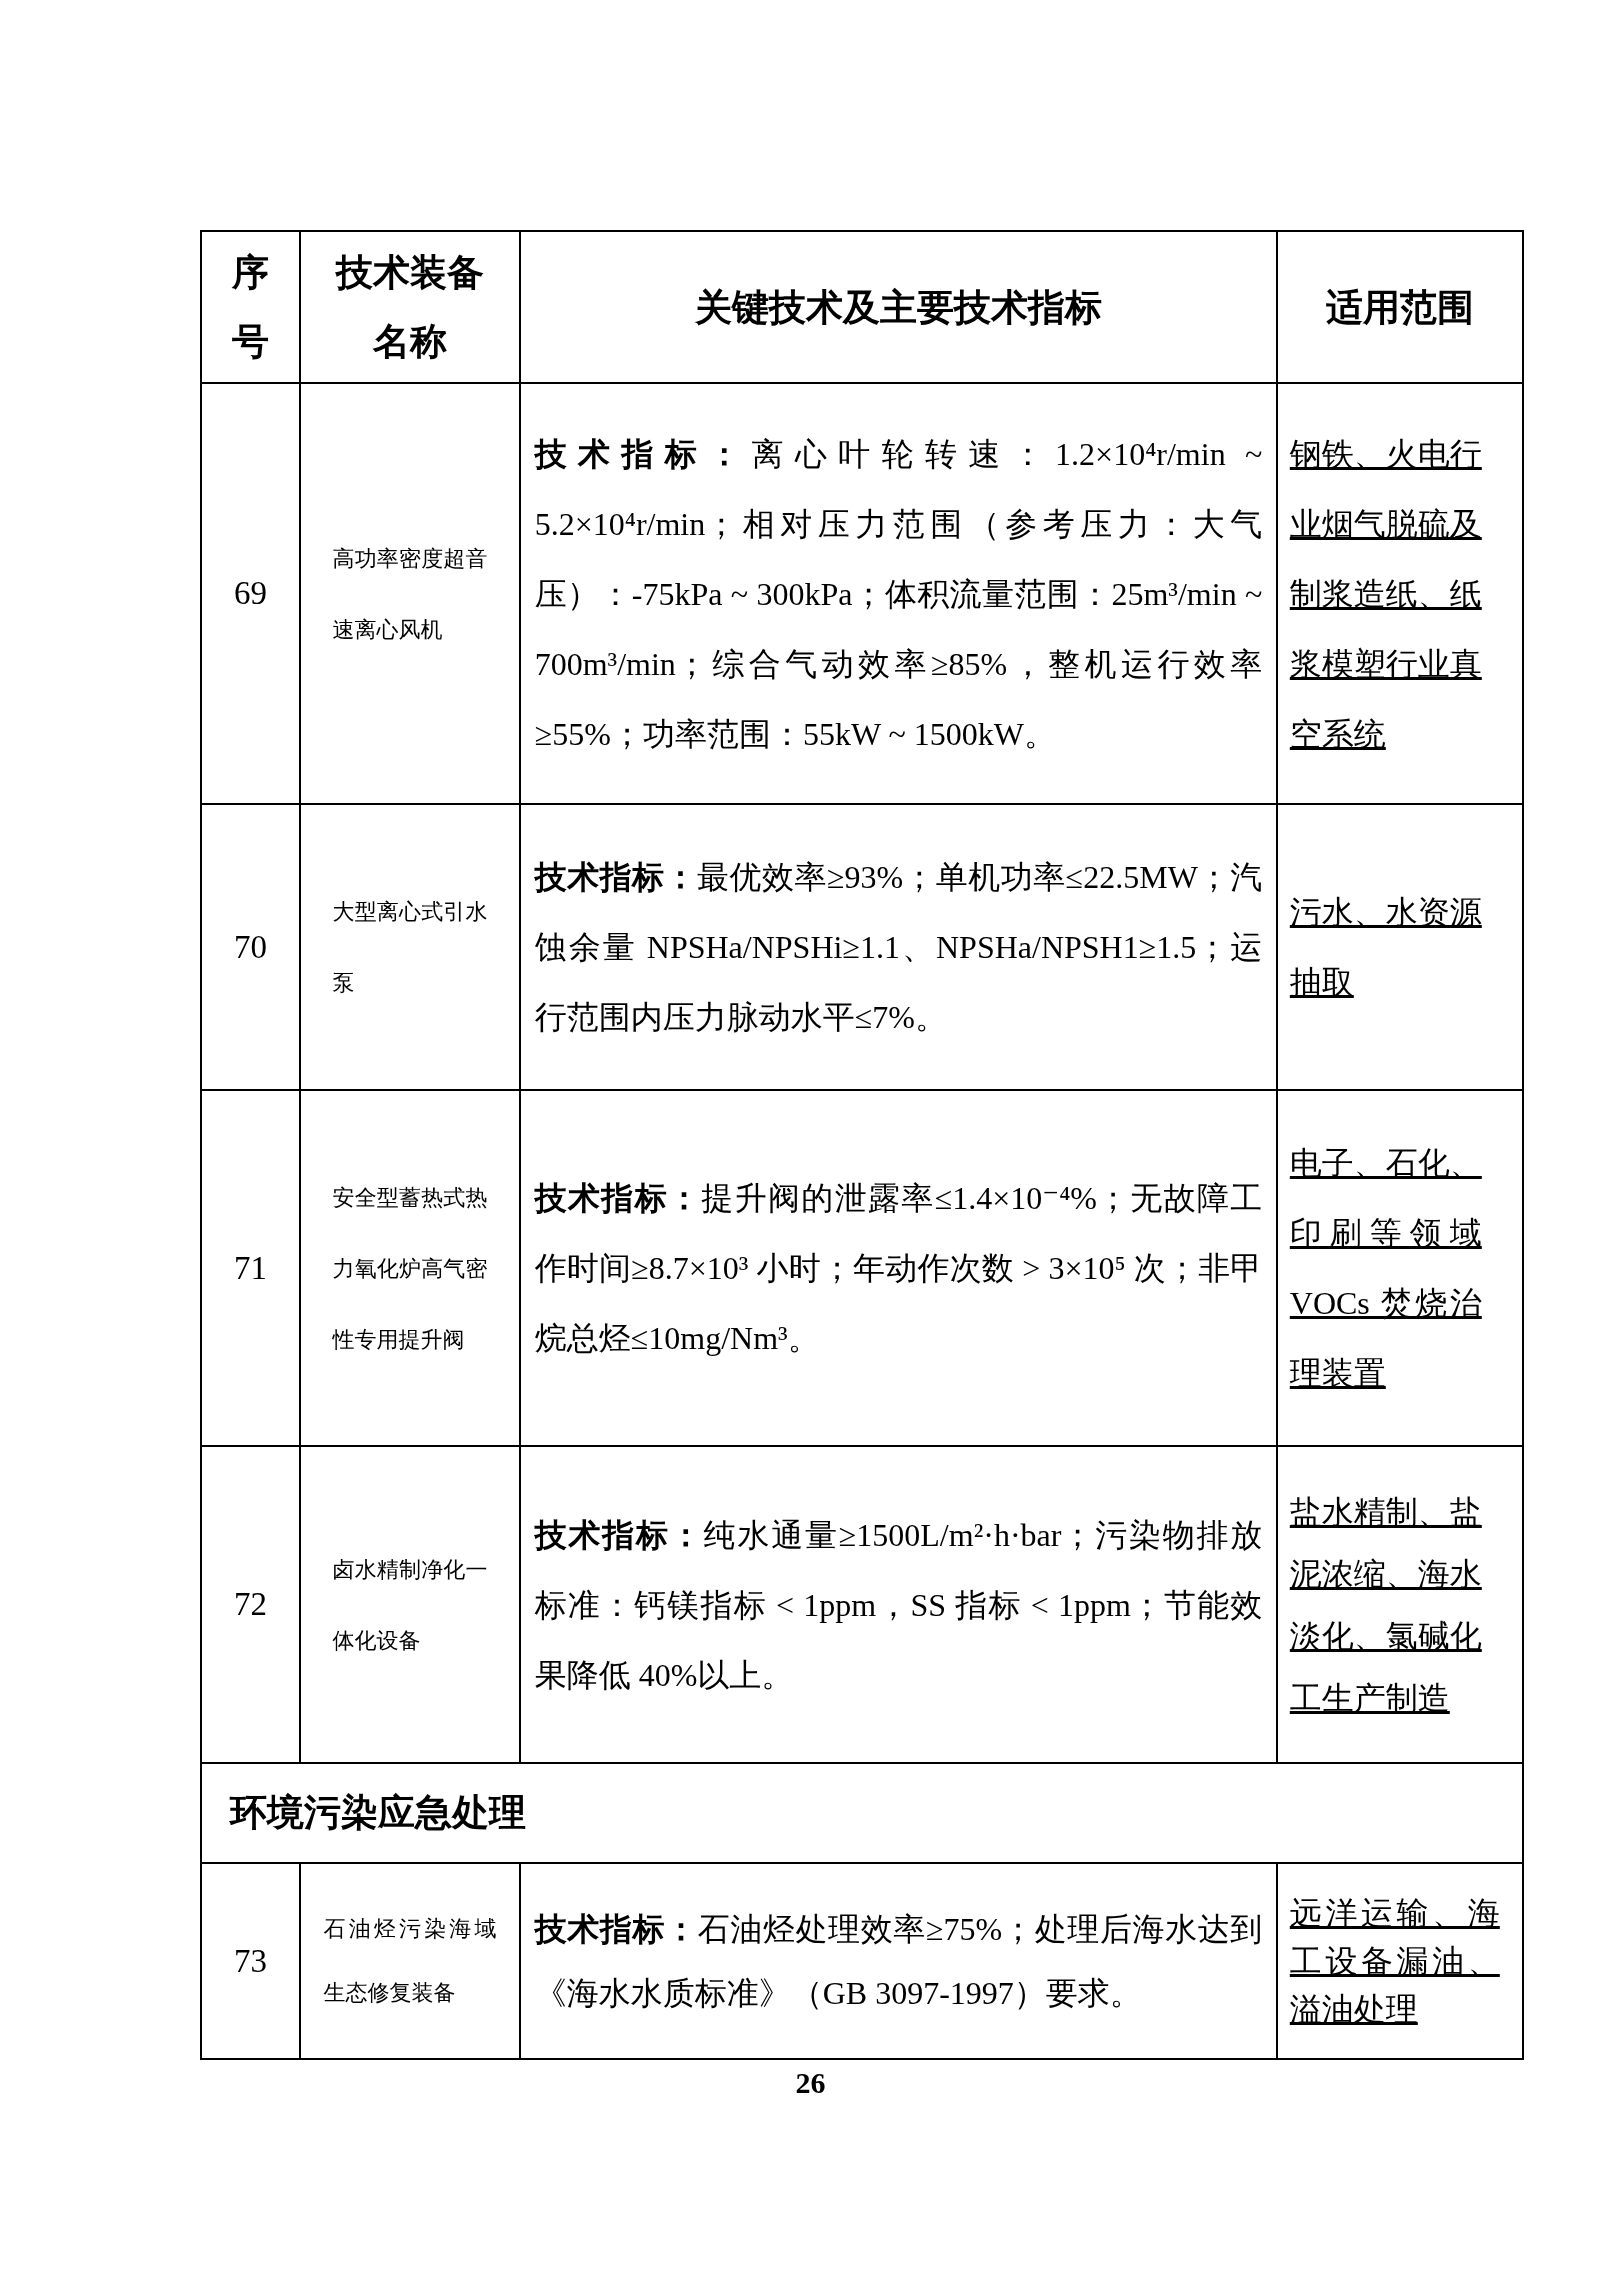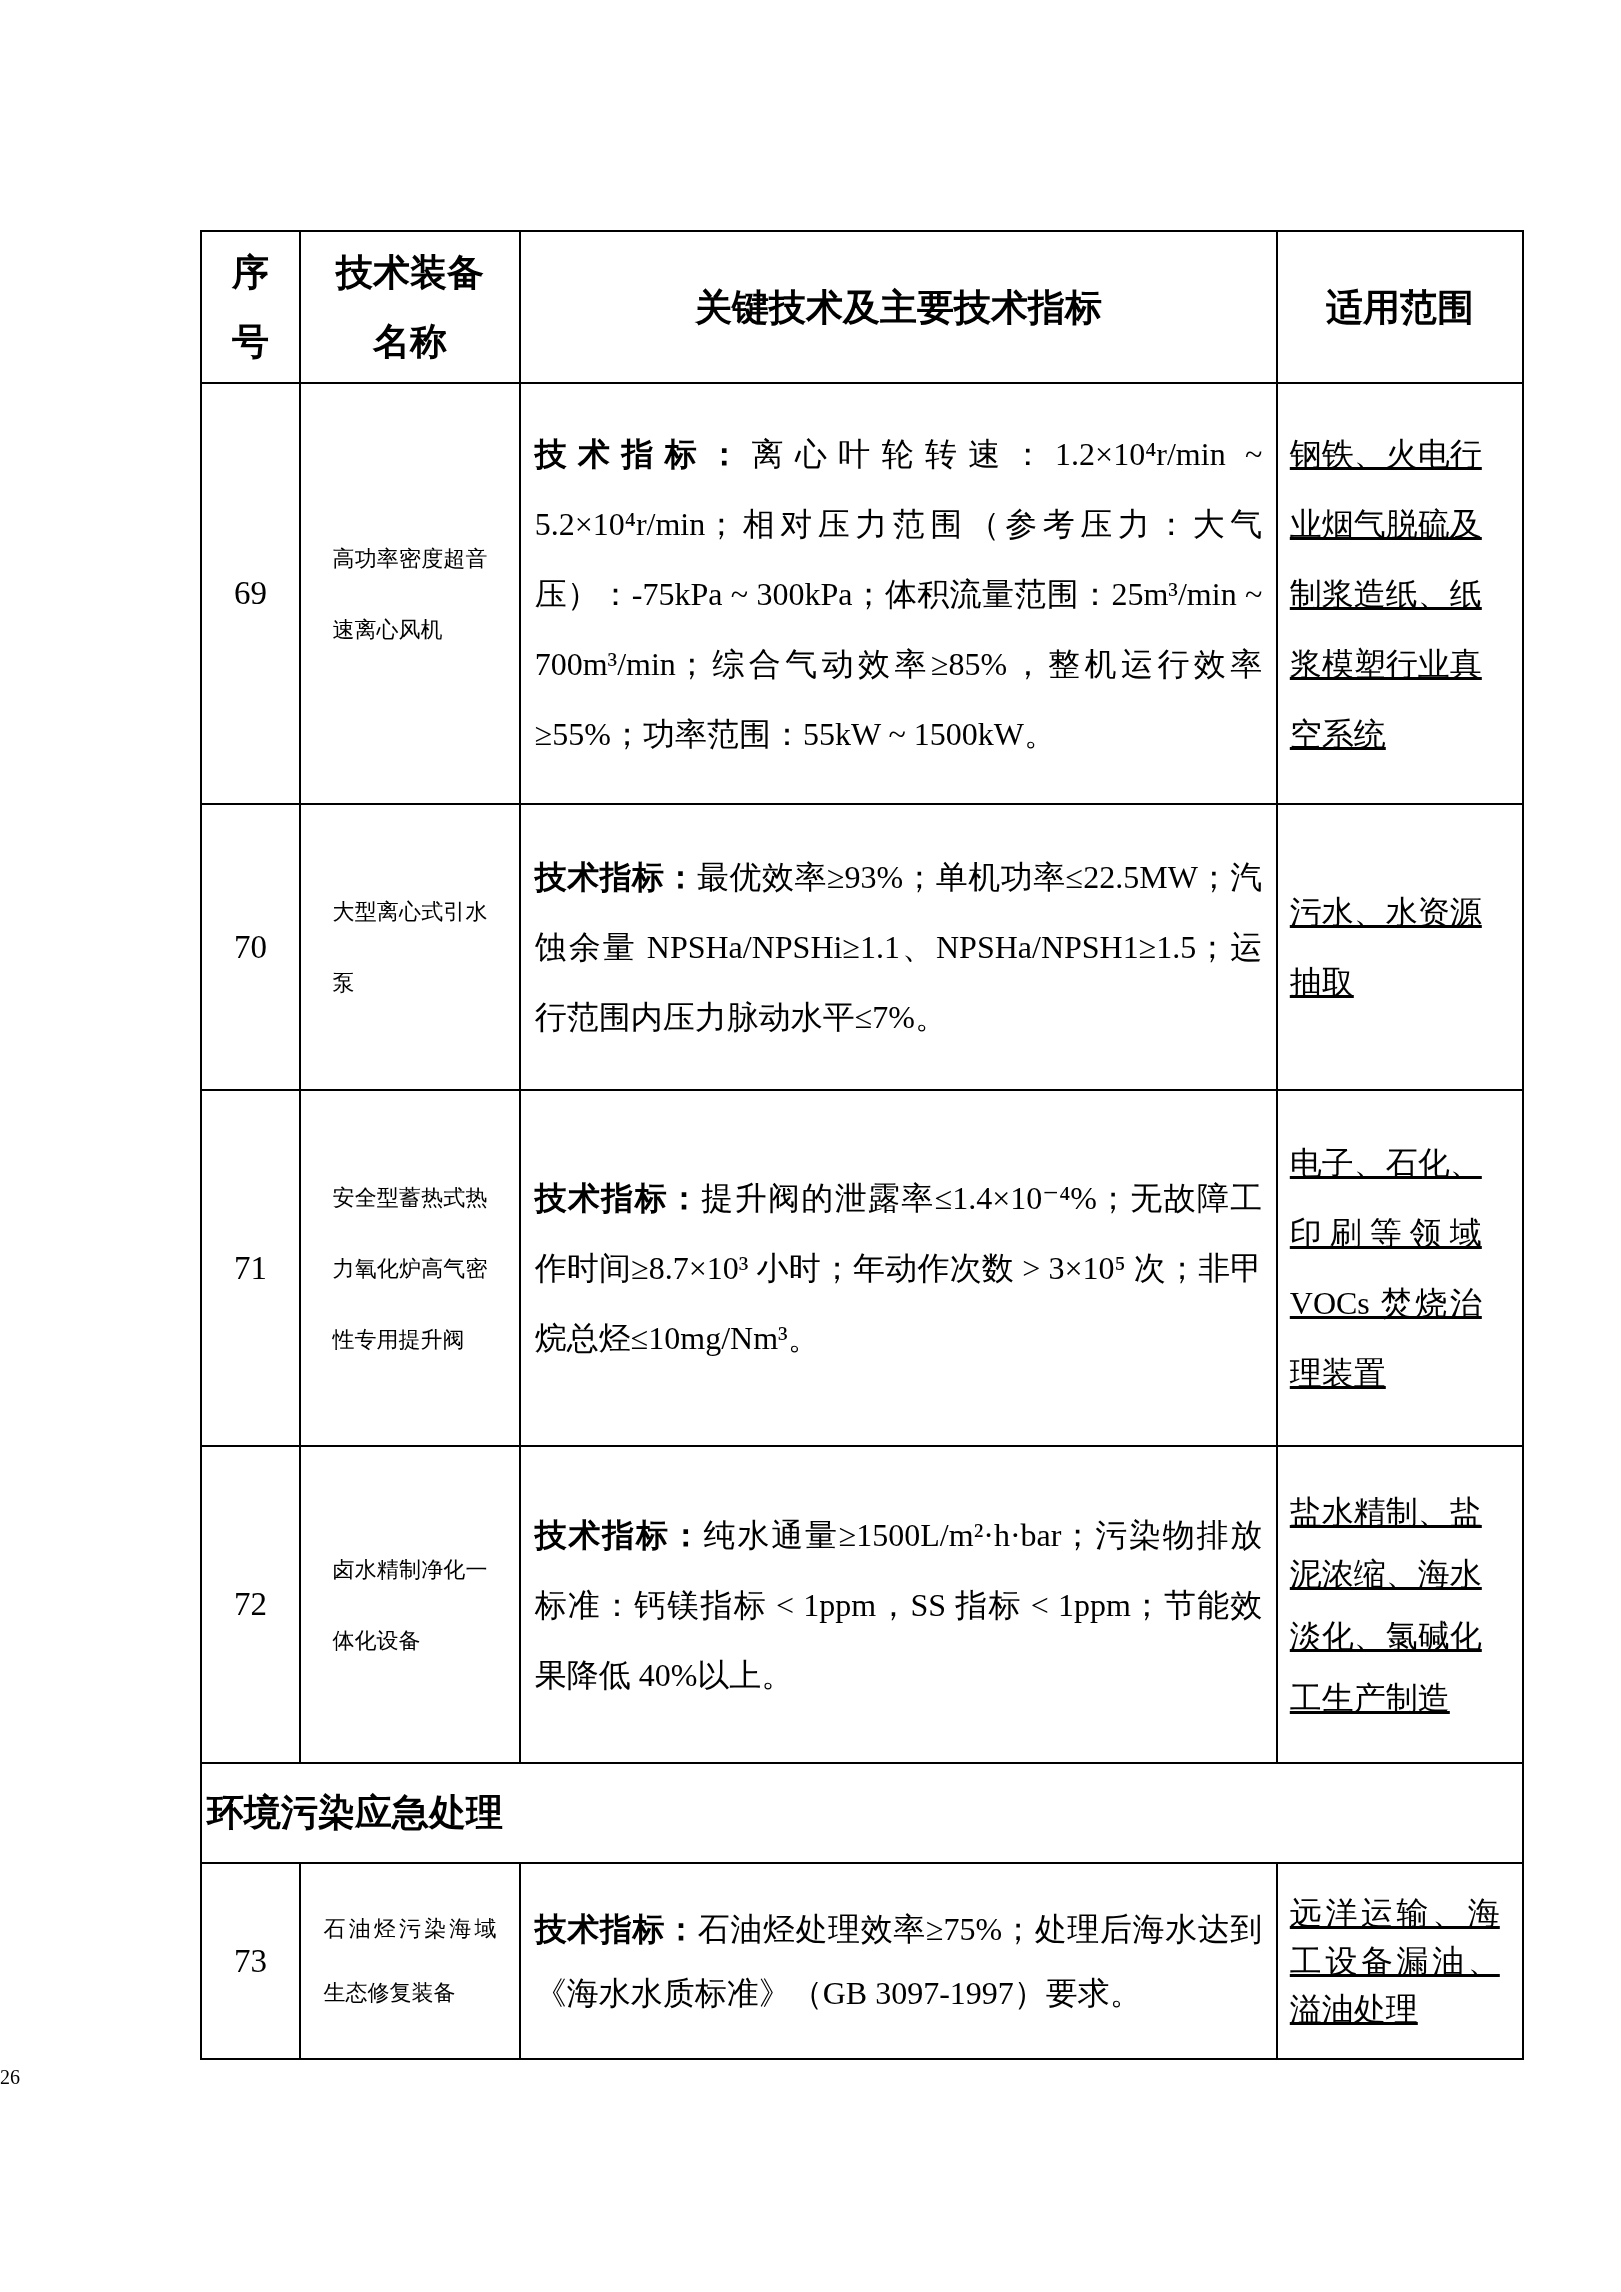--- a/index.html
+++ b/index.html
@@ -46,25 +46,26 @@
   }
   tr.r72 .scope{line-height:62px;}
   tr.r73 .name{width:173px;line-height:64px;}
   tr.r73 .ind{line-height:64px;}
   tr.r73 .scope{width:210px;line-height:48px;}
   
   .section-cell{
     font-family:"Liberation Sans","DejaVu Sans",sans-serif;font-weight:bold;
     font-size:37px;text-align:left;
   }
-  .section-cell .section-text{padding-left:5px;}
+  .section-cell .section-text{padding-left:28px;}
   
   .pageno{
-    position:absolute;top:2066px;left:0;width:100%;text-align:left;
-    font-size:20px;
+    position:absolute;top:2066px;left:0;width:100%;text-align:center;
+    font-size:30px;
+    font-weight:bold;
   }
 </style>
 </head>
 <body>
 
 <table class="doc-table">
   <colgroup>
     <col style="width:99px">
     <col style="width:220px">
     <col style="width:757px">

